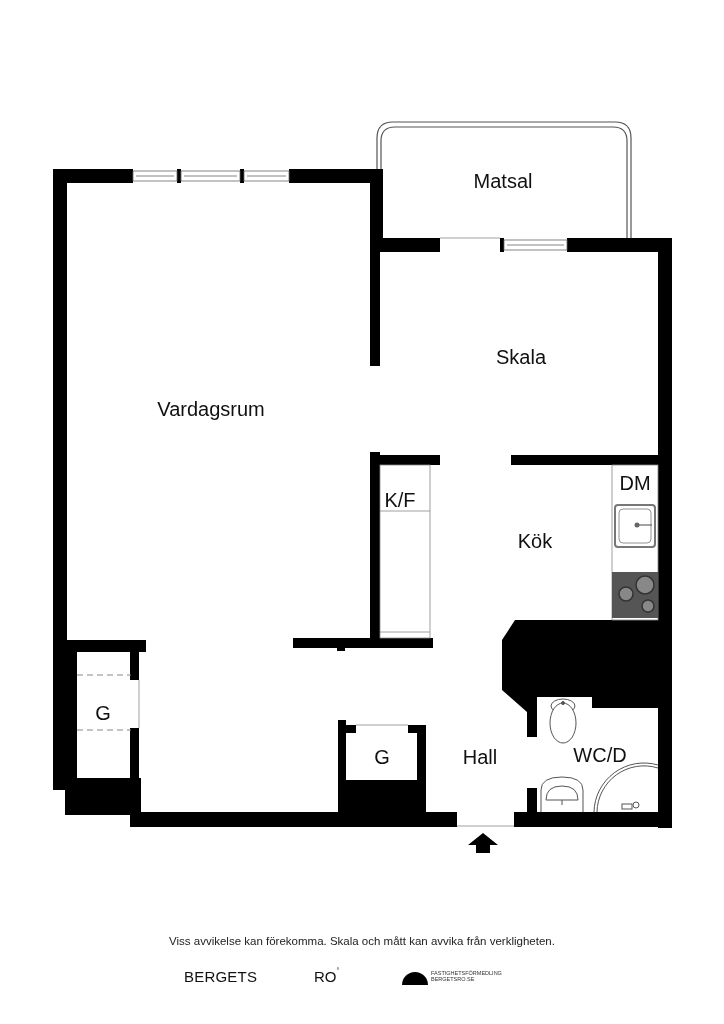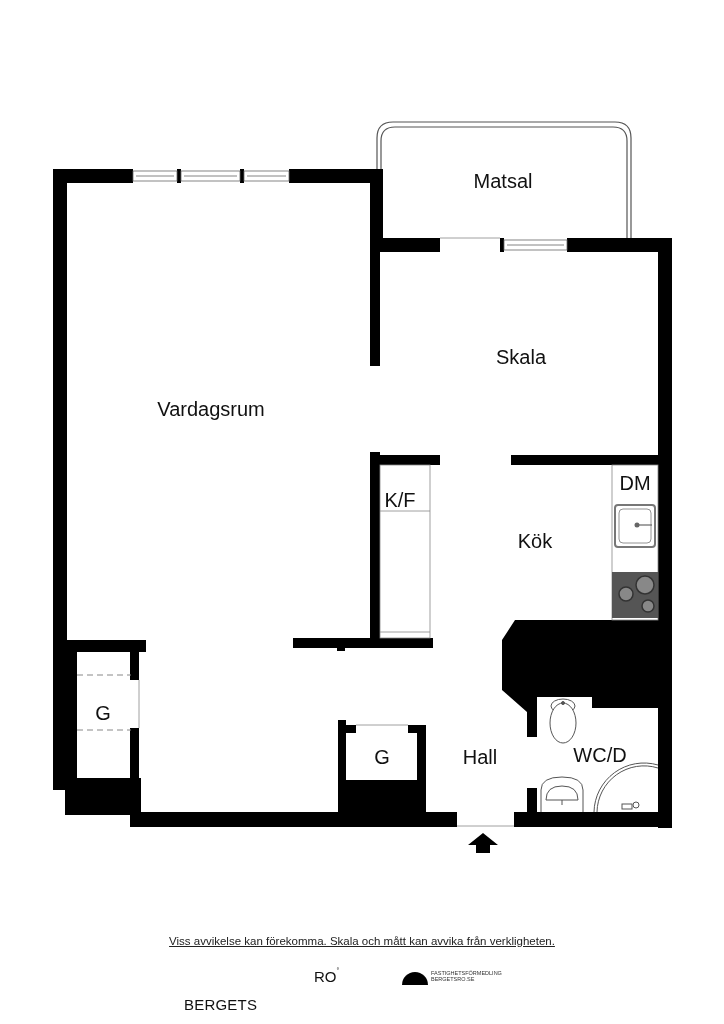--- a/index.html
+++ b/index.html
@@ -1,20 +1,20 @@
 <!DOCTYPE html>
 <html><head>
 <meta charset="utf-8">
 <style>
   html,body{margin:0;padding:0;background:#fff;}
   body{width:724px;height:1024px;position:relative;overflow:hidden;font-family:"Liberation Sans",sans-serif;}
   svg.plan{position:absolute;left:0;top:0;}
   .room-label{position:absolute;font-family:"Liberation Sans",sans-serif;color:#111;font-size:20px;white-space:nowrap;transform:translate(-50%,-50%);}
-  .disclaimer{position:absolute;left:0;width:724px;top:935px;text-align:center;font-size:11.5px;color:#222;text-decoration:underline;}
-  .logo-a{position:absolute;left:184px;top:968px;font-size:15px;color:#111;letter-spacing:0.2px;margin-top:28px;}
+  .disclaimer{position:absolute;left:0;width:724px;top:935px;text-align:center;font-size:11.5px;color:#222;}
+  .logo-a{position:absolute;left:184px;top:968px;font-size:15px;color:#111;letter-spacing:0.2px;}
   .logo-b{position:absolute;left:314px;top:968px;font-size:15px;color:#111;}
   .logo-b sup{font-size:7px;vertical-align:top;position:relative;top:-1px;}
   .logo-c{position:absolute;left:402px;top:966px;display:flex;align-items:center;gap:3px;}
   .logo-c .dome{width:26px;height:13px;background:#000;border-radius:13px 13px 0 0;margin-top:6px;}
   .logo-c .txt{font-size:5.5px;line-height:6px;color:#333;}
 </style>
 </head>
 <body>
 
 <svg class="plan" width="724" height="1024" viewBox="0 0 724 1024">

